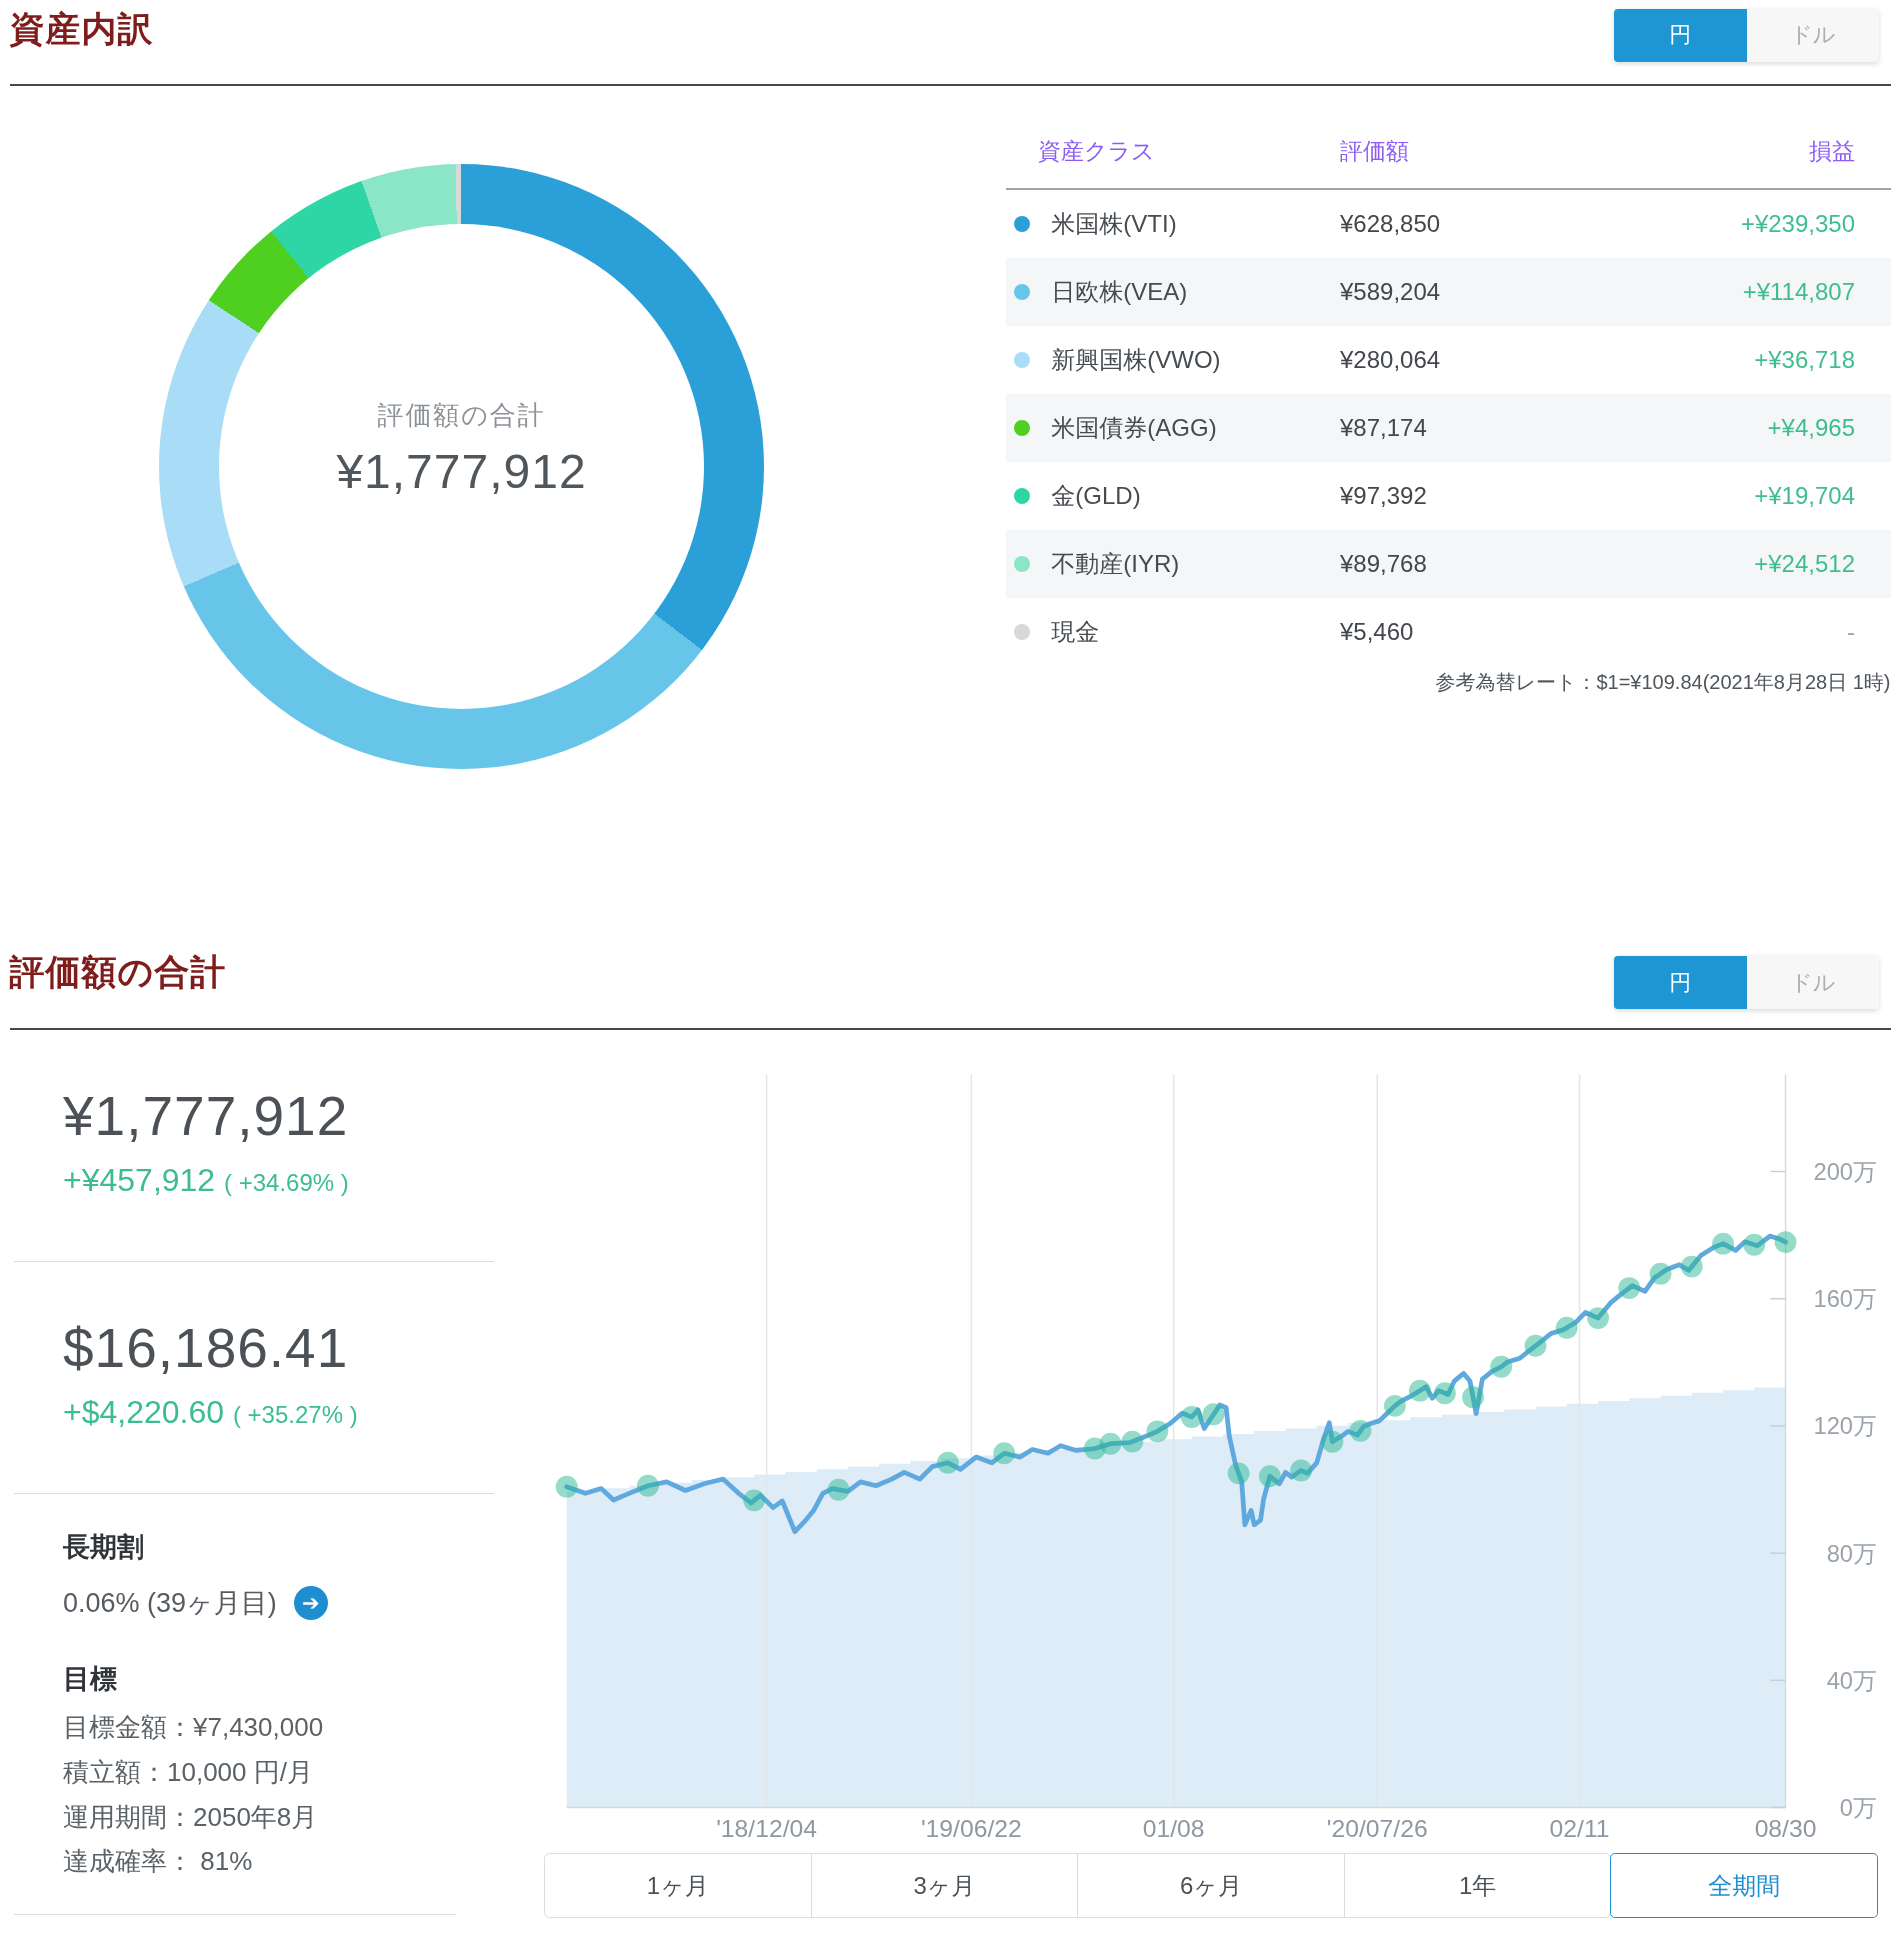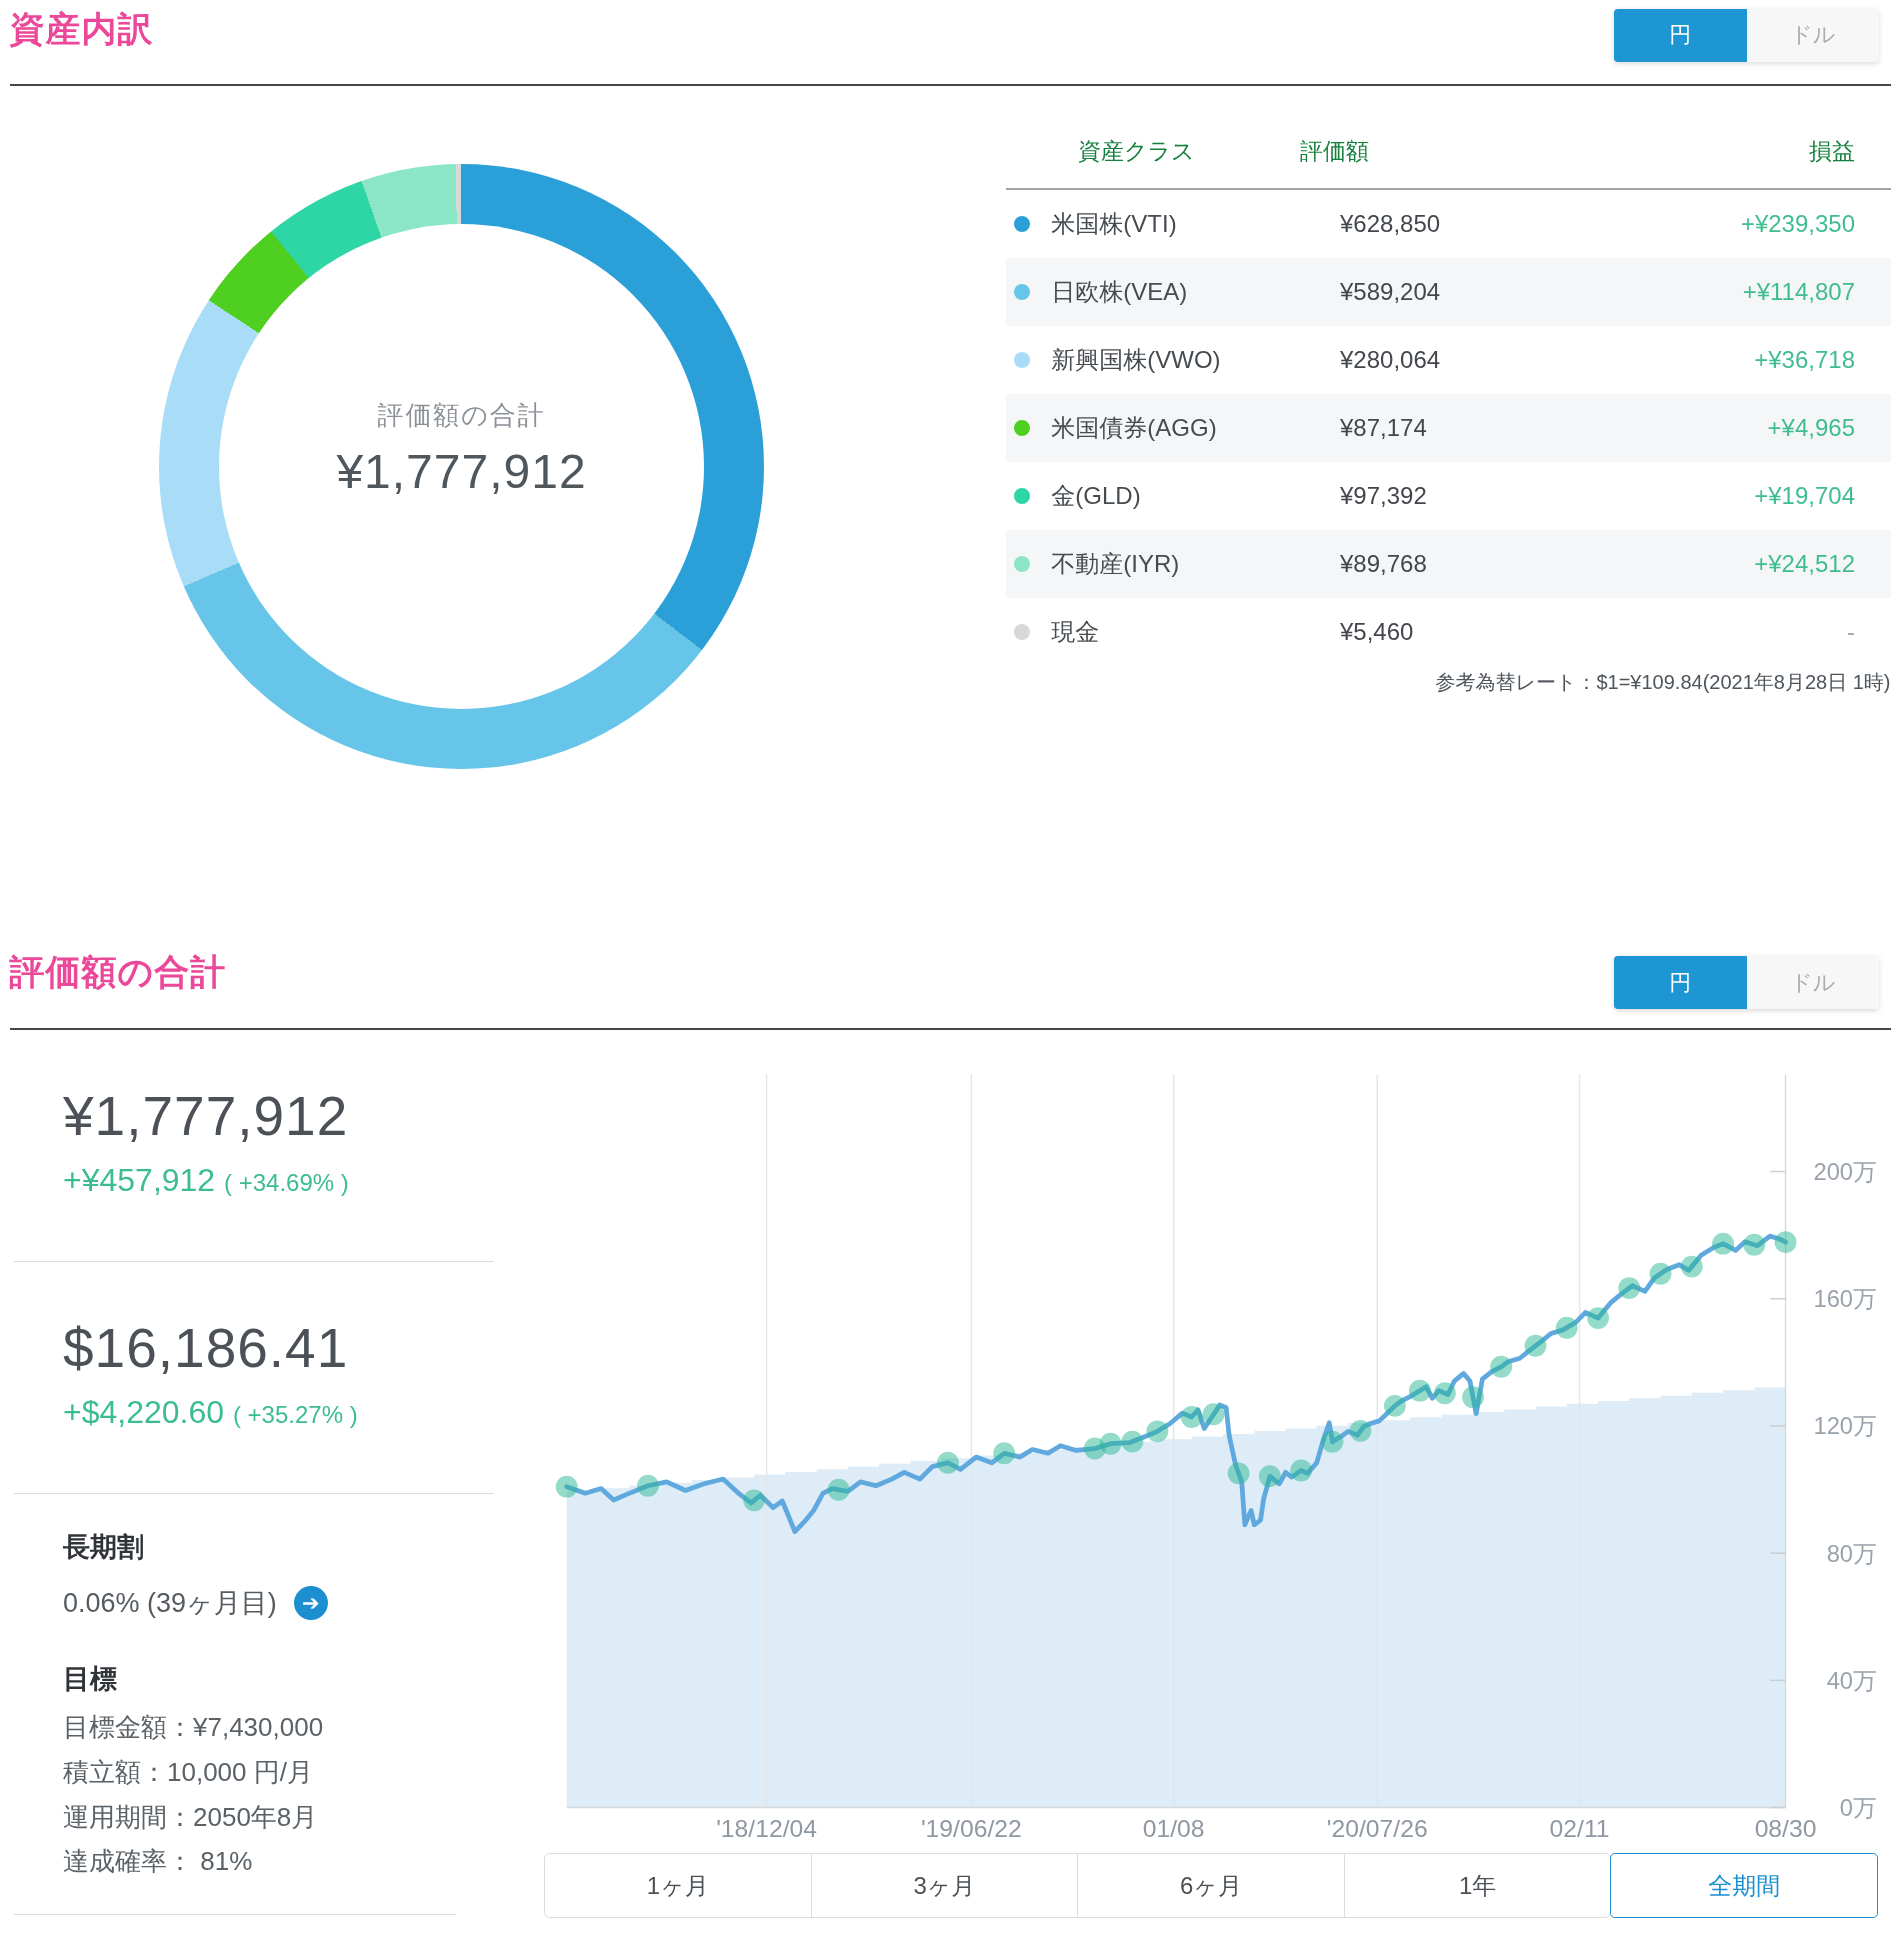--- a/index.html
+++ b/index.html
@@ -1,21 +1,21 @@
 <!DOCTYPE html>
 <html style="font-size:15px"><head>
 <meta charset="utf-8">
 <style>
   * { margin:0; padding:0; box-sizing:border-box; }
   body { background:#fff; }
   .page { position:relative; width:1900px; height:1935px; background:#fff;
           font-family:"Liberation Sans", sans-serif; overflow:hidden; color:#43474b; }
   .abs { position:absolute; }
 
-  .sec-title { font-size:35px; font-weight:700; color:#ec4899; letter-spacing:1px; }
+  .sec-title { font-size:35px; font-weight:700; color:#7f1d1d; letter-spacing:1px; }
   .sec-rule { height:1.9px; background:#44484c; }
 
   
   .toggle { display:flex; width:265px; height:53px; border-radius:3.8px;
             box-shadow:0 1.9px 5.7px rgba(0,0,0,.14); overflow:hidden; }
   .toggle .t { flex:1; display:flex; align-items:center; justify-content:center;
                font-size:22px; cursor:pointer; }
   .toggle .t.on  { background:#1e96d3; color:#fff; }
   .toggle .t.off { background:#f7f7f8; color:#a9aeb3; }
 
@@ -23,21 +23,21 @@
   .donut { width:605px; height:605px; border-radius:50%; position:absolute; }
   .donut::after { content:""; position:absolute; left:60px; top:60px; width:485px; height:485px;
                   border-radius:50%; background:#fff; }
   .donut-center { position:absolute; left:159px; top:398px; width:605px; text-align:center; z-index:2; }
   .donut-center .cl { font-size:26px; color:#8c9298; letter-spacing:1.9px; }
   .donut-center .cv { font-size:48px; color:#4f565c; margin-top:11.4px; letter-spacing:1px; }
 
   
   .atable { position:absolute; left:1006px; top:114px; width:885px; }
   .ahead { display:grid; grid-template-columns:32px 1fr 266px 285px; align-items:center;
-           height:76px; border-bottom:2.9px solid #a0a4a8; color:#15803d; font-size:23px;gap:40px; }
+           height:76px; border-bottom:2.9px solid #a0a4a8; color:#8b5cf6; font-size:23px; }
   .ahead .h2, .arow .aval { }
   .ahead .h3, .arow .again { text-align:right; padding-right:36px; }
   .arow { display:grid; grid-template-columns:32px 1fr 266px 285px; align-items:center; height:68px; }
   .arow:nth-child(odd) { background:#f5f6f7; } 
   .rows .arow:nth-child(even) { background:#f5f6f7; }
   .rows .arow:nth-child(odd) { background:#fff; }
   .arow .dot { width:16px; height:16px; border-radius:50%; margin-left:7.6px; }
   .arow .alabel { font-size:24px; color:#464b50; padding-left:13.3px; }
   .arow .aval { font-size:24px; color:#43474b; }
   .arow .again { font-size:24px; color:#3fbd8e; }

